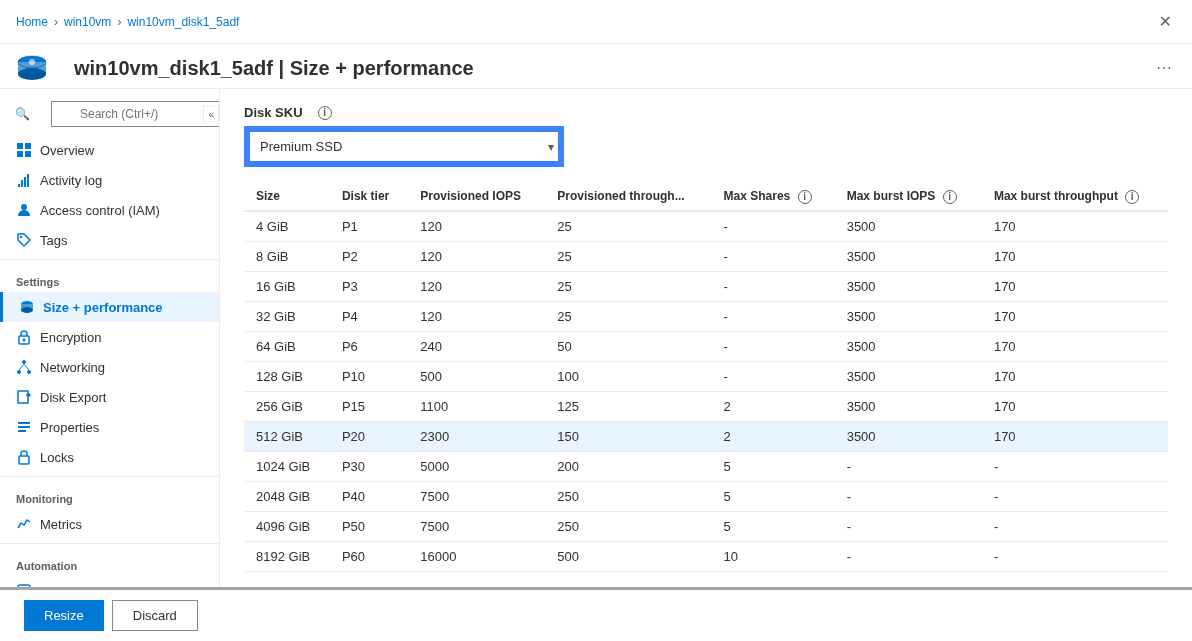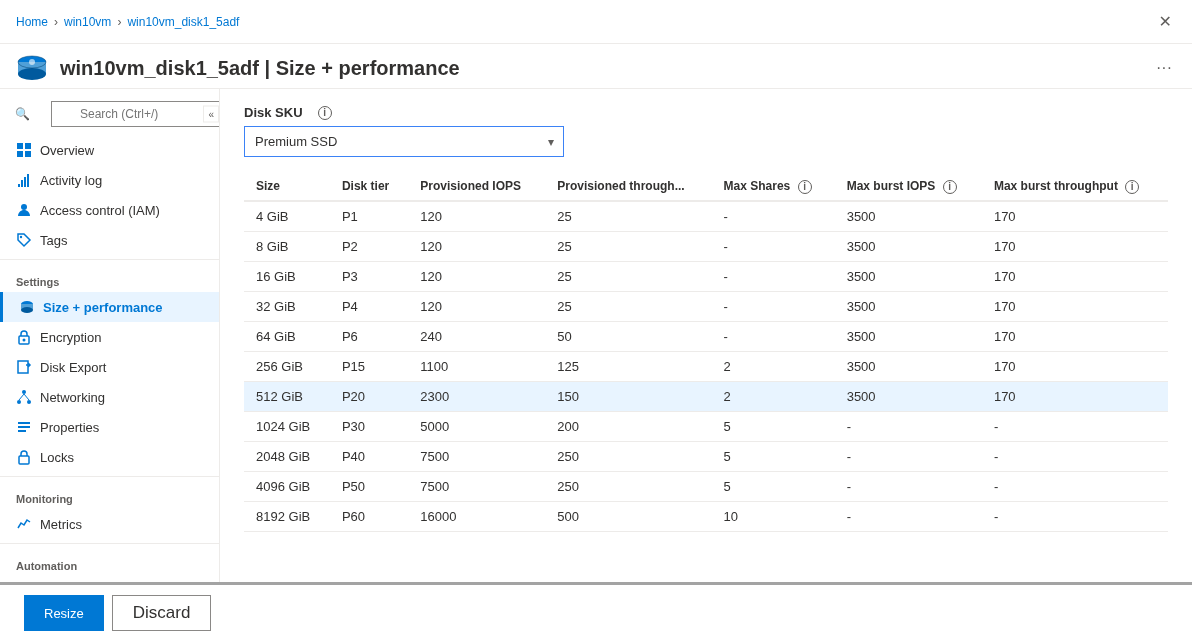--- a/index.html
+++ b/index.html
@@ -9,21 +9,21 @@
     
     
     .top-bar { display: flex; align-items: center; justify-content: space-between; padding: 8px 16px; border-bottom: 1px solid #edebe9; background: #fff; }
     .breadcrumb { display: flex; align-items: center; gap: 6px; font-size: 12px; color: #0078d4; }
     .breadcrumb span { color: #605e5c; }
     .breadcrumb a { color: #0078d4; text-decoration: none; }
     .close-btn { cursor: pointer; font-size: 16px; color: #605e5c; border: none; background: none; padding: 4px; }
     
     
     .page-header { display: flex; align-items: center; justify-content: space-between; padding: 8px 16px 4px; border-bottom: 1px solid #edebe9; }
-    .header-left { display: flex; align-items: center; gap: 12px; }
+    .header-left { display: flex; align-items: center; gap: 26px; }
     .disk-icon { width: 32px; height: 32px; }
     .header-title { font-size: 20px; font-weight: 600; color: #323130; }
     .header-subtitle { font-size: 12px; color: #605e5c; }
     .more-btn { border: none; background: none; cursor: pointer; font-size: 16px; color: #605e5c; padding: 4px; }
     
     
     .main-layout { display: flex; flex: 1; overflow: hidden; }
     
     
     .sidebar { width: 220px; border-right: 1px solid #edebe9; overflow-y: auto; padding: 8px 0; flex-shrink: 0; }
@@ -40,34 +40,34 @@
     .nav-section { padding: 12px 16px 4px; font-size: 11px; font-weight: 600; color: #605e5c; text-transform: none; }
     .nav-divider { height: 1px; background: #edebe9; margin: 4px 0; }
     
     
     .content-area { flex: 1; overflow-y: auto; padding: 16px 24px; }
     
     .disk-sku-label { font-size: 13px; font-weight: 600; margin-bottom: 6px; display: flex; align-items: center; gap: 15px; }
     .info-icon { display: inline-flex; align-items: center; justify-content: center; width: 14px; height: 14px; border-radius: 50%; border: 1px solid #605e5c; color: #605e5c; font-size: 10px; cursor: help; }
     
     .select-wrap { position: relative; width: 320px; margin-bottom: 16px; }
-    .select-wrap select { width: 100%; padding: 7px 32px 7px 10px; border: 1px solid #3b82f6; background: #fff; font-size: 13px; color: #323130; appearance: none; cursor: pointer; outline: none; }
+    .select-wrap select { width: 100%; padding: 7px 32px 7px 10px; border: 6px solid #3b82f6; background: #fff; font-size: 13px; color: #323130; appearance: none; cursor: pointer; outline: none; }
     .select-arrow { position: absolute; right: 10px; top: 50%; transform: translateY(-50%); color: #605e5c; pointer-events: none; font-size: 12px; }
     
     
     .data-table { width: 100%; border-collapse: collapse; font-size: 13px; }
     .data-table th { text-align: left; padding: 6px 12px; font-weight: 600; color: #323130; border-bottom: 2px solid #edebe9; white-space: nowrap; font-size: 12px; }
     .data-table td { padding: 7px 12px; border-bottom: 1px solid #edebe9; color: #323130; }
     .data-table tr.highlighted { background: #e8f4ff; }
     .data-table tr.highlighted td { font-weight: 500; }
     
     
     .bottom-bar { border-top: 3px solid #a3a3a3; padding: 10px 24px; display: flex; gap: 8px; background: #fff; }
     .btn-primary { background: #0078d4; color: #fff; border: none; padding: 7px 20px; font-size: 13px; cursor: pointer; font-family: inherit; }
-    .btn-secondary { background: #fff; color: #323130; border: 1px solid #8a8886; padding: 7px 20px; font-size: 17px; cursor: pointer; font-family: inherit; }
+    .btn-secondary { background: #fff; color: #323130; border: 1px solid #8a8886; padding: 7px 20px; font-size: 13px; cursor: pointer; font-family: inherit; }
   </style>
 </head>
 <body>
 
 <div class="app-container">
 
   <div class="top-bar">
     <div class="breadcrumb">
       <a>Home</a>
       <span>›</span>
@@ -164,38 +164,38 @@
               <rect x="3" y="7" width="10" height="8" rx="1" fill="none" stroke="#0078d4" stroke-width="1.5"></rect>
               <path d="M5 7V5a3 3 0 0 1 6 0v2" fill="none" stroke="#0078d4" stroke-width="1.5"></path>
               <circle cx="8" cy="11" r="1.5" fill="#0078d4"></circle>
             </svg>
         </span>
         <span>Encryption</span>
       </div>
       <div class="nav-item">
         <span class="nav-icon">
           <svg width="16" height="16" viewBox="0 0 16 16">
-              <rect x="2" y="2" width="10" height="12" fill="none" stroke="#0078d4" stroke-width="1.5"></rect>
-              <line x1="10" y1="6" x2="14" y2="6" stroke="#0078d4" stroke-width="1.5"></line>
-              <polyline points="12,4 14,6 12,8" fill="none" stroke="#0078d4" stroke-width="1.5"></polyline>
-            </svg>
-        </span>
-        <span>Disk Export</span>
-      </div>
-      <div class="nav-item">
-        <span class="nav-icon">
-          <svg width="16" height="16" viewBox="0 0 16 16">
               <circle cx="8" cy="3" r="2" fill="#0078d4"></circle>
               <circle cx="3" cy="13" r="2" fill="#0078d4"></circle>
               <circle cx="13" cy="13" r="2" fill="#0078d4"></circle>
               <line x1="8" y1="5" x2="3" y2="11" stroke="#0078d4" stroke-width="1"></line>
               <line x1="8" y1="5" x2="13" y2="11" stroke="#0078d4" stroke-width="1"></line>
             </svg>
         </span>
         <span>Networking</span>
+      </div>
+      <div class="nav-item">
+        <span class="nav-icon">
+          <svg width="16" height="16" viewBox="0 0 16 16">
+              <rect x="2" y="2" width="10" height="12" fill="none" stroke="#0078d4" stroke-width="1.5"></rect>
+              <line x1="10" y1="6" x2="14" y2="6" stroke="#0078d4" stroke-width="1.5"></line>
+              <polyline points="12,4 14,6 12,8" fill="none" stroke="#0078d4" stroke-width="1.5"></polyline>
+            </svg>
+        </span>
+        <span>Disk Export</span>
       </div>
       <div class="nav-item">
         <span class="nav-icon">
           <svg width="16" height="16" viewBox="0 0 16 16">
               <rect x="2" y="3" width="12" height="2" fill="#0078d4"></rect>
               <rect x="2" y="7" width="12" height="2" fill="#0078d4"></rect>
               <rect x="2" y="11" width="8" height="2" fill="#0078d4"></rect>
             </svg>
         </span>
         <span>Properties</span>
@@ -313,20 +313,29 @@
             <tr>
       <td>64 GiB</td>
       <td>P6</td>
       <td>240</td>
       <td>50</td>
       <td>-</td>
       <td>3500</td>
       <td>170</td>
     </tr>
             <tr>
+      <td>128 GiB</td>
+      <td>P10</td>
+      <td>500</td>
+      <td>100</td>
+      <td>-</td>
+      <td>3500</td>
+      <td>170</td>
+    </tr>
+            <tr>
       <td>256 GiB</td>
       <td>P15</td>
       <td>1100</td>
       <td>125</td>
       <td>2</td>
       <td>3500</td>
       <td>170</td>
     </tr>
             <tr class="highlighted">
       <td>512 GiB</td>

